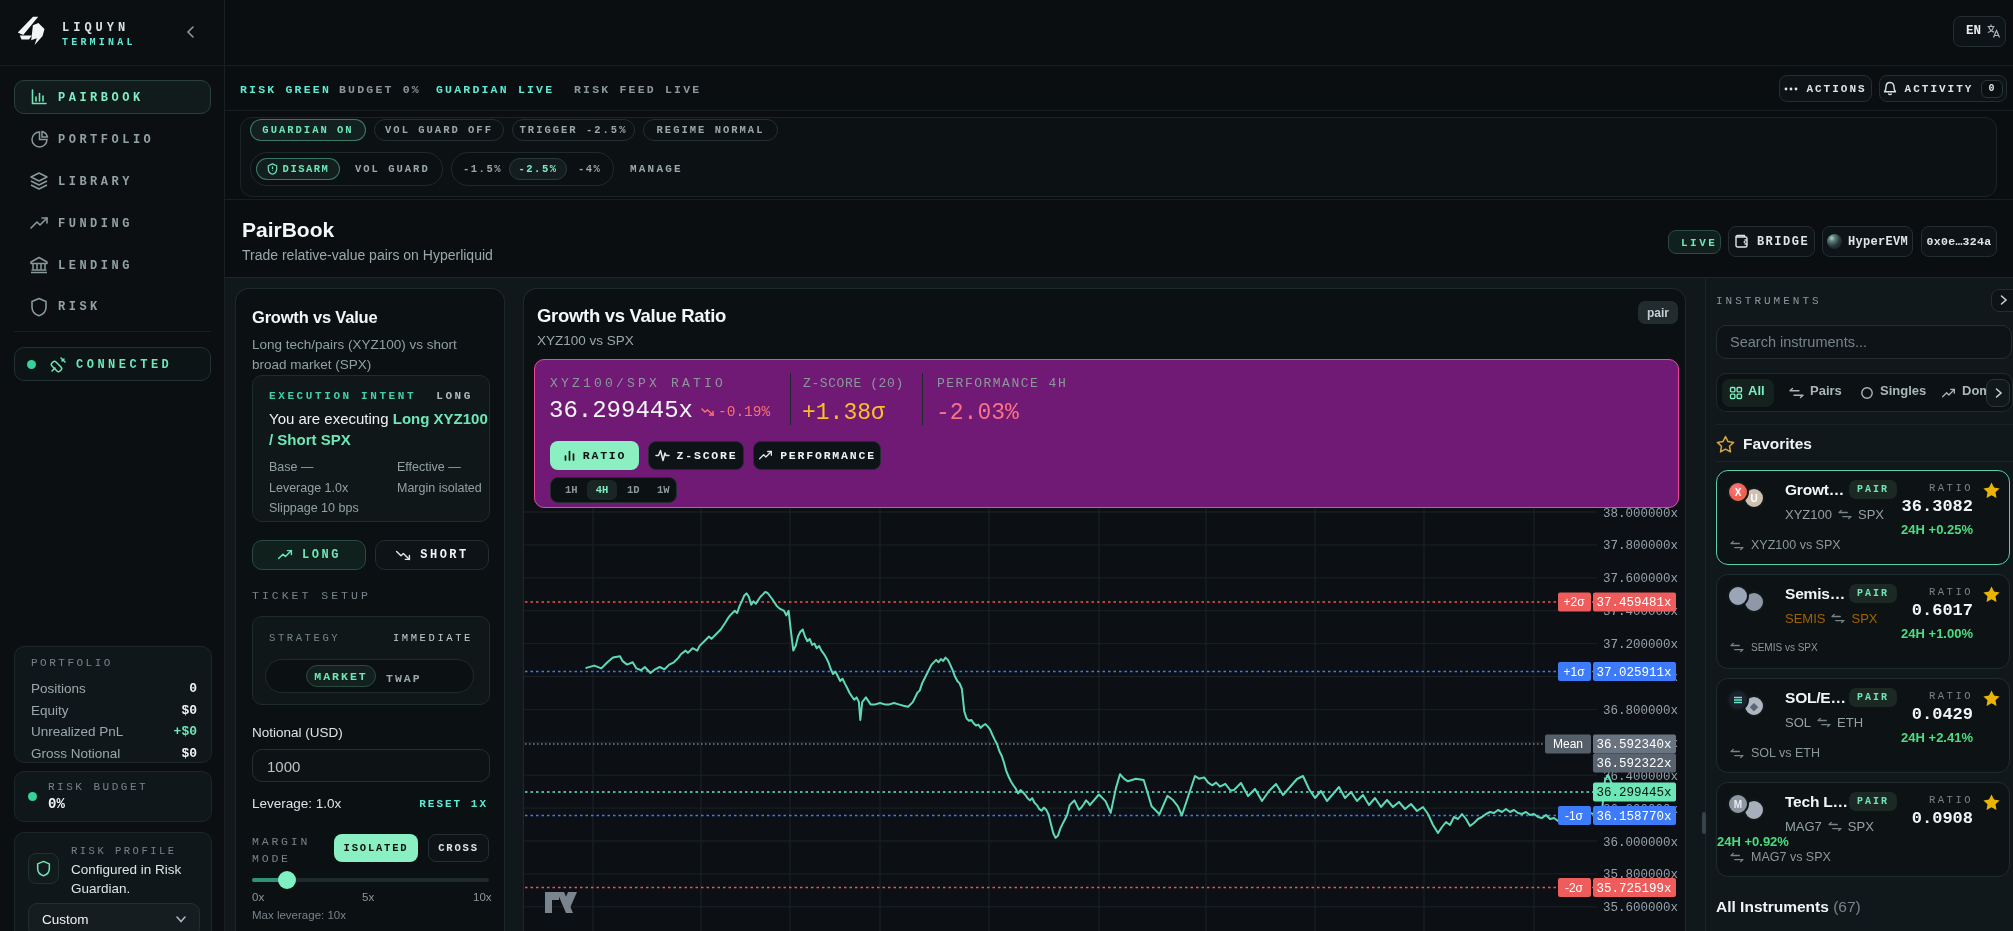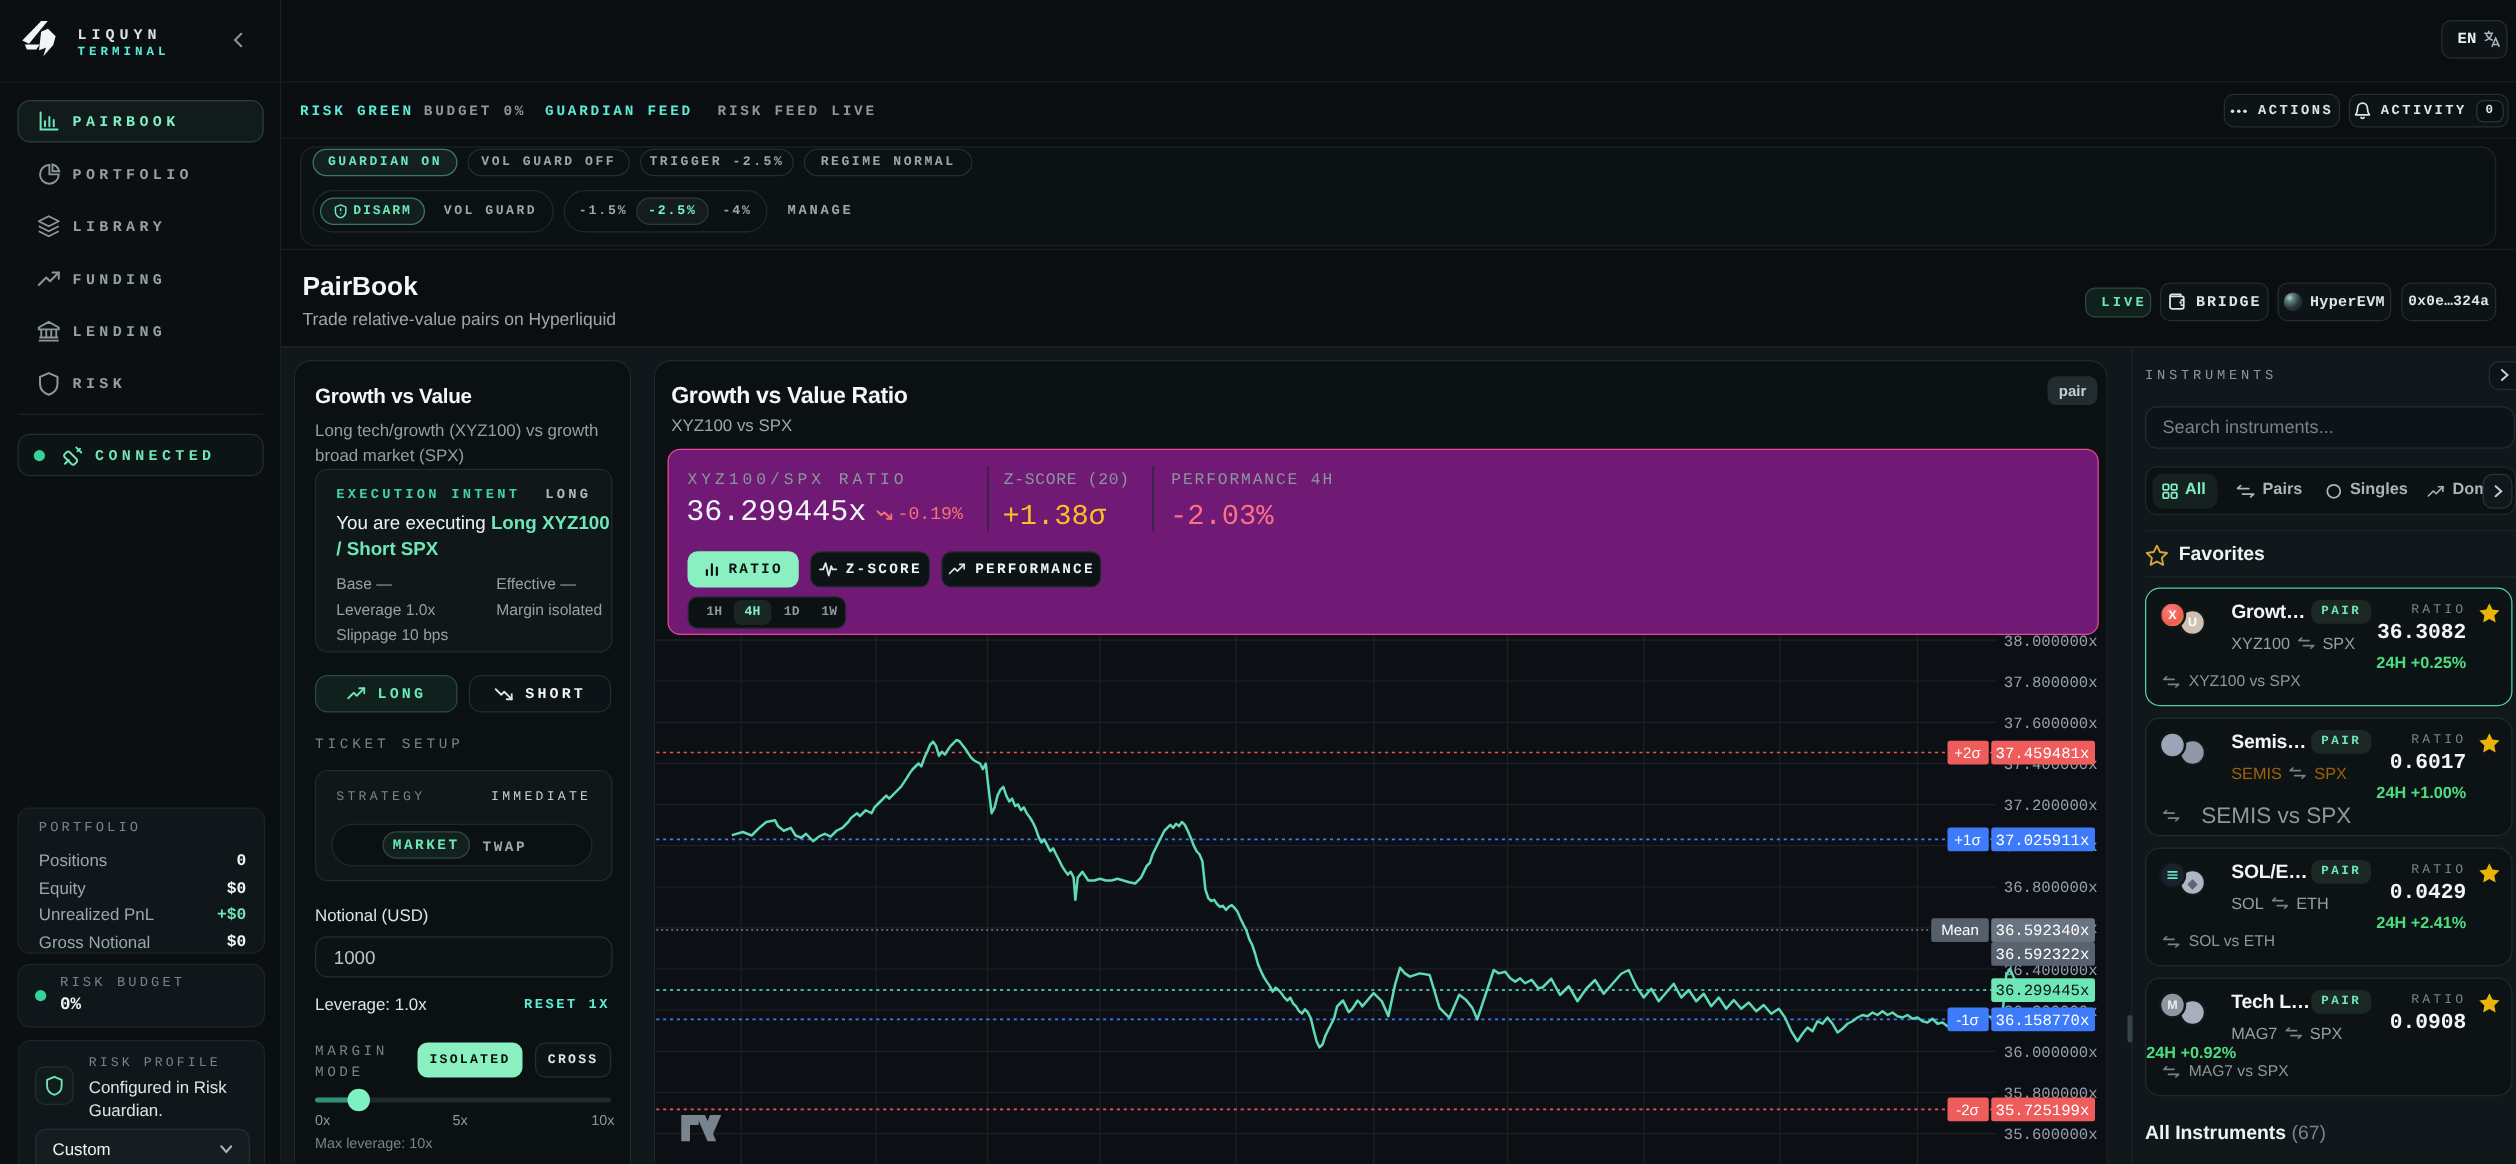--- a/index.html
+++ b/index.html
@@ -113,21 +113,21 @@
 <div class="abs brd" style="left:1953px;top:16px;width:53px;height:31px"></div>
 <div class="abs mono b" style="left:1966px;top:24px;font-size:12.5px;color:#e8eef0">EN</div>
 <svg class="abs" style="left:1986px;top:23px" width="15" height="16" viewBox="0 0 15 16" fill="none" stroke="#aab7ba" stroke-width="1.2">
     <path d="M1.5 3.5 L8.5 3.5 M5 1.5 L5 3.5 M7.5 3.5 C7 6.5 4.5 8.8 1.8 9.5 M2.8 3.8 C3.6 6.5 5.8 8.5 8.2 9.2"></path>
     <path d="M7.5 14.5 L10.5 7.5 L13.5 14.5 M8.5 12.5 L12.6 12.5"></path>
   </svg>
 
 <div class="abs" style="left:225px;top:110px;width:1788px;height:1px;background:#161e21"></div>
 <div class="abs mono b" style="left:240px;top:83px;font-size:11.5px;letter-spacing:2.2px;color:#5eead4">RISK GREEN</div>
 <div class="abs mono b" style="left:339px;top:83px;font-size:11.5px;letter-spacing:2.2px;color:#8b989b">BUDGET 0%</div>
-<div class="abs mono b" style="left:436px;top:83px;font-size:11.5px;letter-spacing:2.2px;color:#5eead4">GUARDIAN FEED</div>
+<div class="abs mono b" style="left:436px;top:83px;font-size:11.5px;letter-spacing:2.2px;color:#5eead4">GUARDIAN LIVE</div>
 <div class="abs mono b" style="left:574px;top:83px;font-size:11.5px;letter-spacing:2.2px;color:#8b989b">RISK FEED LIVE</div>
 <div class="chipbtn" style="left:1779px;top:75px;width:93px;height:27px">
   <svg width="14" height="4" viewBox="0 0 14 4">
       <circle cx="2" cy="2" r="1.4" fill="#dde5e7"></circle>
       <circle cx="7" cy="2" r="1.4" fill="#dde5e7"></circle>
       <circle cx="12" cy="2" r="1.4" fill="#dde5e7"></circle>
     </svg>
   <span>ACTIONS</span>
 </div>
 <div class="chipbtn" style="left:1879px;top:75px;width:128px;height:27px">
@@ -179,21 +179,21 @@
 <div class="chipbtn" style="left:1822px;top:226px;width:91px;height:31px;gap:6px;font-size:12px;letter-spacing:0.3px;font-weight:bold">
   <span style="width:15px;height:15px;border-radius:50%;background:radial-gradient(circle at 32% 28%,#aed2c9 0%,#5d7f79 22%,#25363a 55%,#10191c 100%)"></span>
   <span>HyperEVM</span>
 </div>
 <div class="chipbtn" style="left:1921px;top:226px;width:76px;height:31px;font-size:11.5px;letter-spacing:0.3px">0x0e…324a</div>
 
 <div class="abs dot-noise" style="left:225px;top:277px;width:1788px;height:654px;background:#11181b;border-top:1px solid #1d282b"></div>
 
 <div class="abs" style="left:235px;top:288px;width:270px;height:643px;background:#0b1013;border:1px solid #1e292c;border-radius:14px 14px 0 0;border-bottom:none;overflow:hidden">
   <div class="abs b" style="left:16px;top:19px;font-size:16.5px;letter-spacing:-0.2px;color:#f4f7f8">Growth vs Value</div>
-  <div class="abs" style="left:16px;top:46px;width:230px;font-size:13.5px;color:#8fa0a3;line-height:19.5px">Long tech/growth (XYZ100) vs growth broad market (SPX)</div>
+  <div class="abs" style="left:16px;top:46px;width:230px;font-size:13.5px;color:#8fa0a3;line-height:19.5px">Long tech/pairs (XYZ100) vs short broad market (SPX)</div>
 
   <div class="abs dot-noise" style="left:16px;top:86px;width:238px;height:147px;background:#0f1719;border:1px solid #1f2b2d;border-radius:10px">
     <div class="abs mono b" style="left:16px;top:14px;font-size:11px;letter-spacing:2.6px;color:#43cfa7">EXECUTION INTENT</div>
     <div class="abs mono b" style="right:16px;top:14px;font-size:11px;letter-spacing:2.6px;color:#aebbbd">LONG</div>
     <div class="abs" style="left:16px;top:33px;width:222px;font-size:15px;line-height:20.5px;color:#eef3f4">You are executing <span class="b" style="color:#6ee7b7">Long XYZ100 / Short SPX</span></div>
     <div class="abs" style="left:16px;top:81px;font-size:12.5px;color:#93a1a4;line-height:20.5px">Base —<br>Leverage 1.0x<br>Slippage 10 bps</div>
     <div class="abs" style="left:144px;top:81px;font-size:12.5px;color:#93a1a4;line-height:20.5px">Effective —<br>Margin isolated</div>
   </div>
 
   <div class="abs" style="left:16px;top:251px;width:114px;height:30px;border:1px solid #2b4a42;border-radius:10px;background:#10201c;display:flex;align-items:center;justify-content:center;gap:9px">
@@ -468,21 +468,21 @@
     <div class="abs mono" style="left:0;top:11px;width:256px;text-align:right;font-size:10.5px;letter-spacing:2.5px;color:#76848a">RATIO</div>
     <div class="abs mono b" style="left:0;top:26px;width:256px;text-align:right;font-size:17px;color:#f1f5f6">0.6017</div>
     <div class="abs b" style="left:0;top:51px;width:256px;text-align:right;font-size:13px;color:#4ade80">24H +1.00%</div>
     <svg class="abs" style="left:265px;top:10px" width="19" height="18" viewBox="0 0 19 18">
       <path d="M9.5 1.5 L12 6.6 L17.6 7.4 L13.5 11.3 L14.5 16.9 L9.5 14.2 L4.5 16.9 L5.5 11.3 L1.4 7.4 L7 6.6 Z" fill="#eab308"></path>
     </svg>
     <div class="abs flex" style="left:68px;top:36px;gap:6px;font-size:13px;color:#a16207">SEMIS <svg width="14" height="11" viewBox="0 0 15 12" fill="none" stroke="#76848a" stroke-width="1.4" stroke-linecap="round" stroke-linejoin="round">
         <path d="M3.5 1.5 L1 3.8 L10 3.8"></path>
         <path d="M11.5 10.5 L14 8.2 L5 8.2"></path>
       </svg> SPX</div>
-    <div class="abs flex" style="left:13px;top:67px;gap:17px;font-size:18px;color:#8b989b">
+    <div class="abs flex" style="left:13px;top:67px;gap:7px;font-size:10px;color:#8b989b">
       <svg width="14" height="11" viewBox="0 0 15 12" fill="none" stroke="#76848a" stroke-width="1.4" stroke-linecap="round" stroke-linejoin="round">
         <path d="M3.5 1.5 L1 3.8 L10 3.8"></path>
         <path d="M11.5 10.5 L14 8.2 L5 8.2"></path>
       </svg> 
       <span>SEMIS vs SPX</span>
     </div>
   </div>
 <div class="abs dot-noise" style="left:1716px;top:678px;width:294px;height:95px;background:#0d1214;border:1px solid #202b2e;border-radius:12px">
     <div class="abs" style="left:10px;top:10px;width:22px;height:22px;border-radius:50%;background:#1b222e;border:2px solid #11181a;z-index:2"></div>
     <svg class="abs" style="left:16px;top:17px;z-index:3" width="10" height="8" viewBox="0 0 10 8" stroke="#67e8c9" stroke-width="1.3" fill="none">

